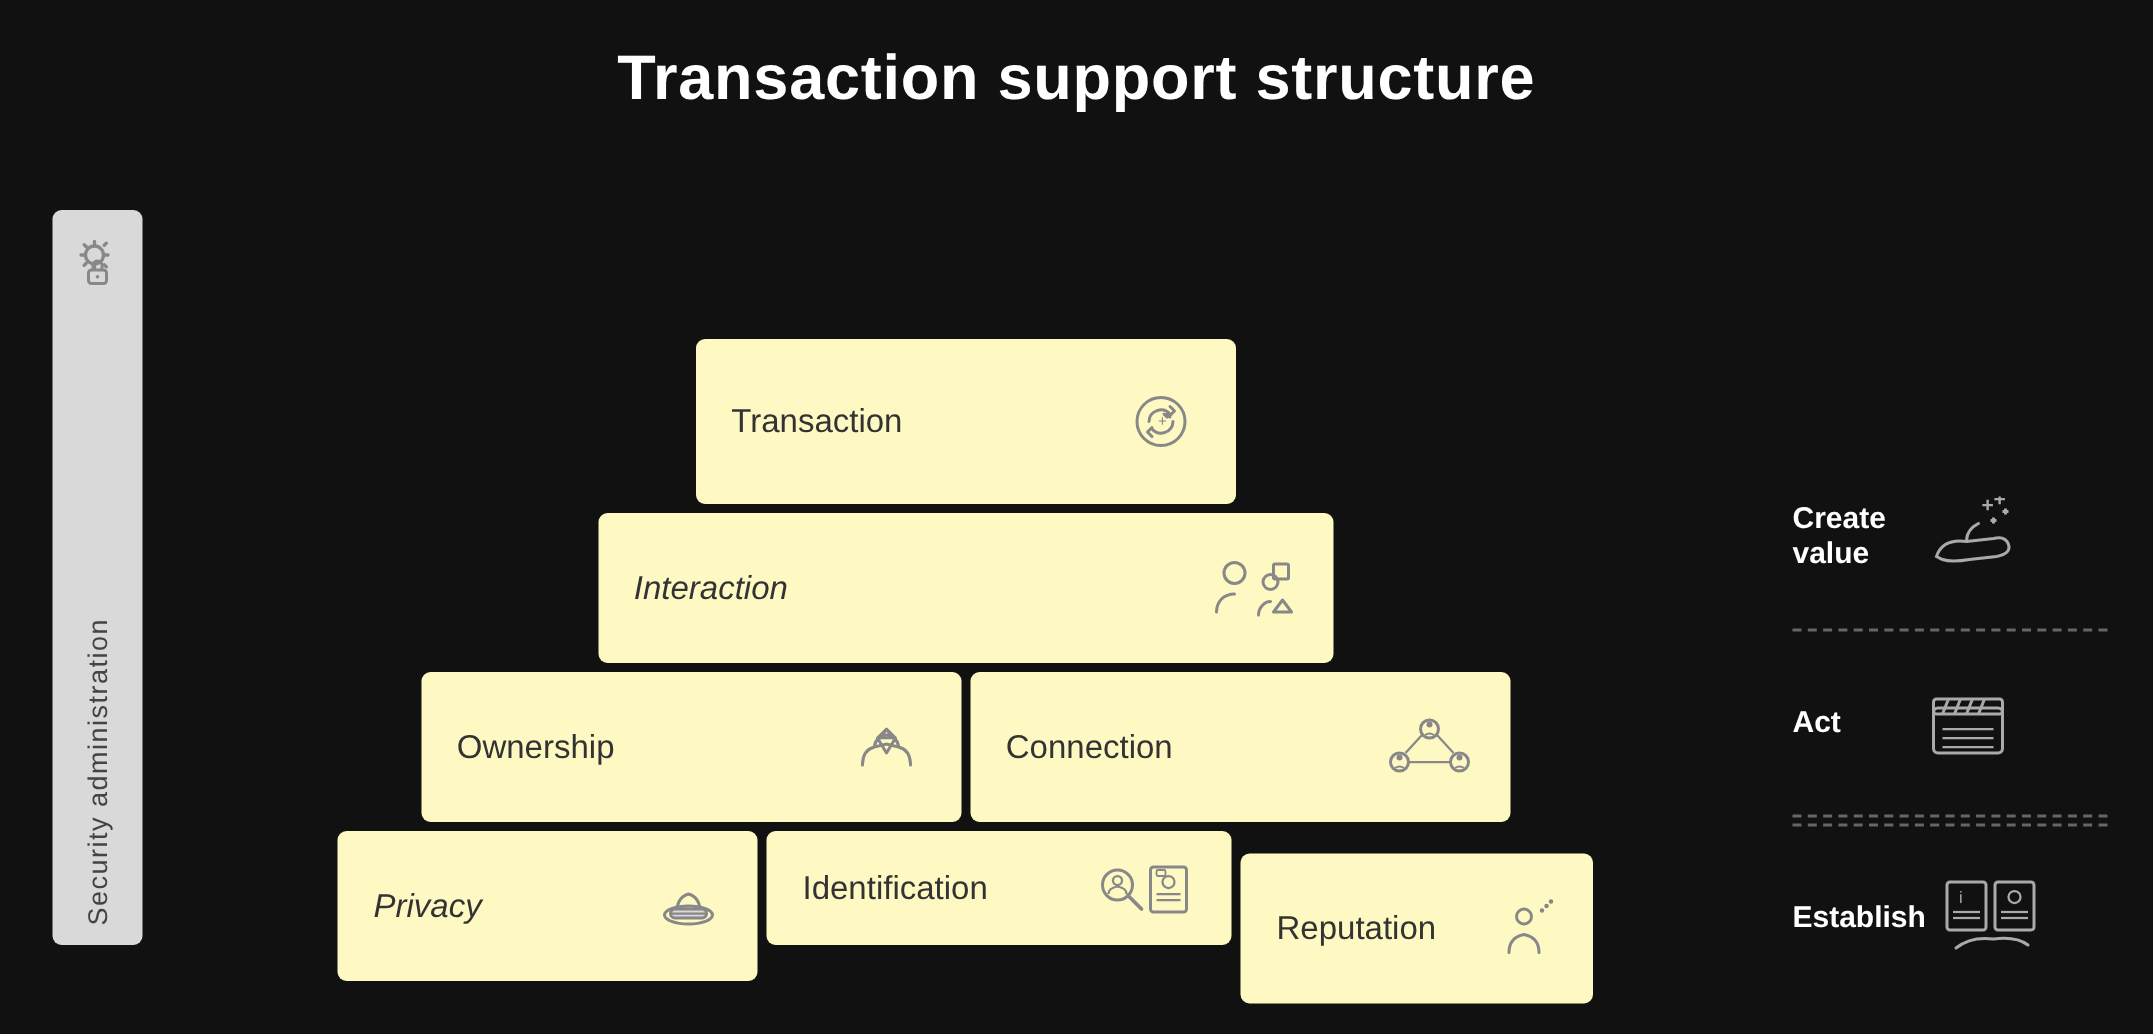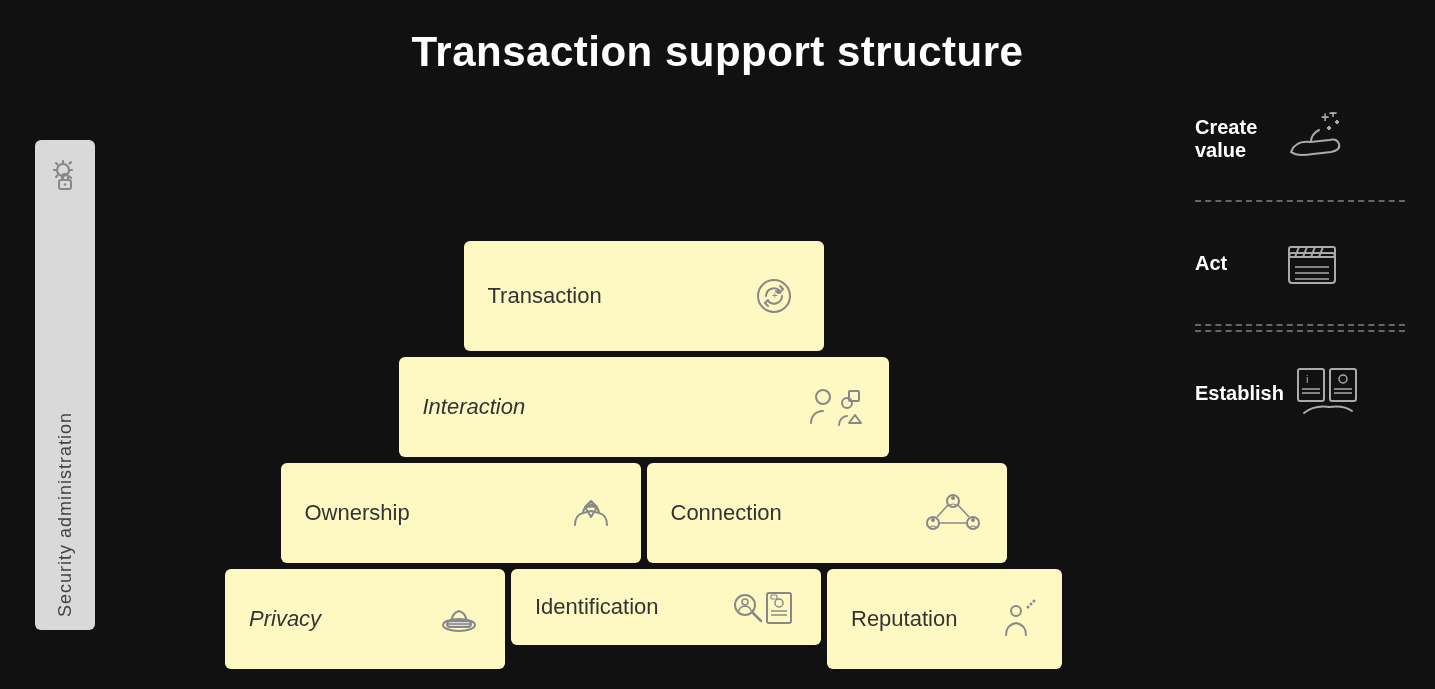--- a/index.html
+++ b/index.html
@@ -102,27 +102,28 @@
     }
 
     
     .row-1 { }
     .box-transaction { width: 360px; height: 110px; }
     .box-interaction { width: 490px; height: 100px; font-style: italic; }
     .box-ownership { width: 360px; height: 100px; }
     .box-connection { width: 360px; height: 100px; }
     .box-privacy { width: 280px; height: 100px; font-style: italic; }
     .box-identification { width: 310px; height: 76px; }
-    .box-reputation { width: 235px; height: 100px; }
+    .box-reputation { width: 235px; height: 100px; margin-top: 15px; }
 
     
     .right-panel {
       display: flex;
       flex-direction: column;
       align-items: flex-start;
+      justify-content: flex-end;
       width: 210px;
       min-width: 210px;
       padding-bottom: 18px;
       gap: 0;
       margin-left: 18px;
     }
 
     .right-row-divider {
       border-top: 2px dashed #666;
       width: 100%;

